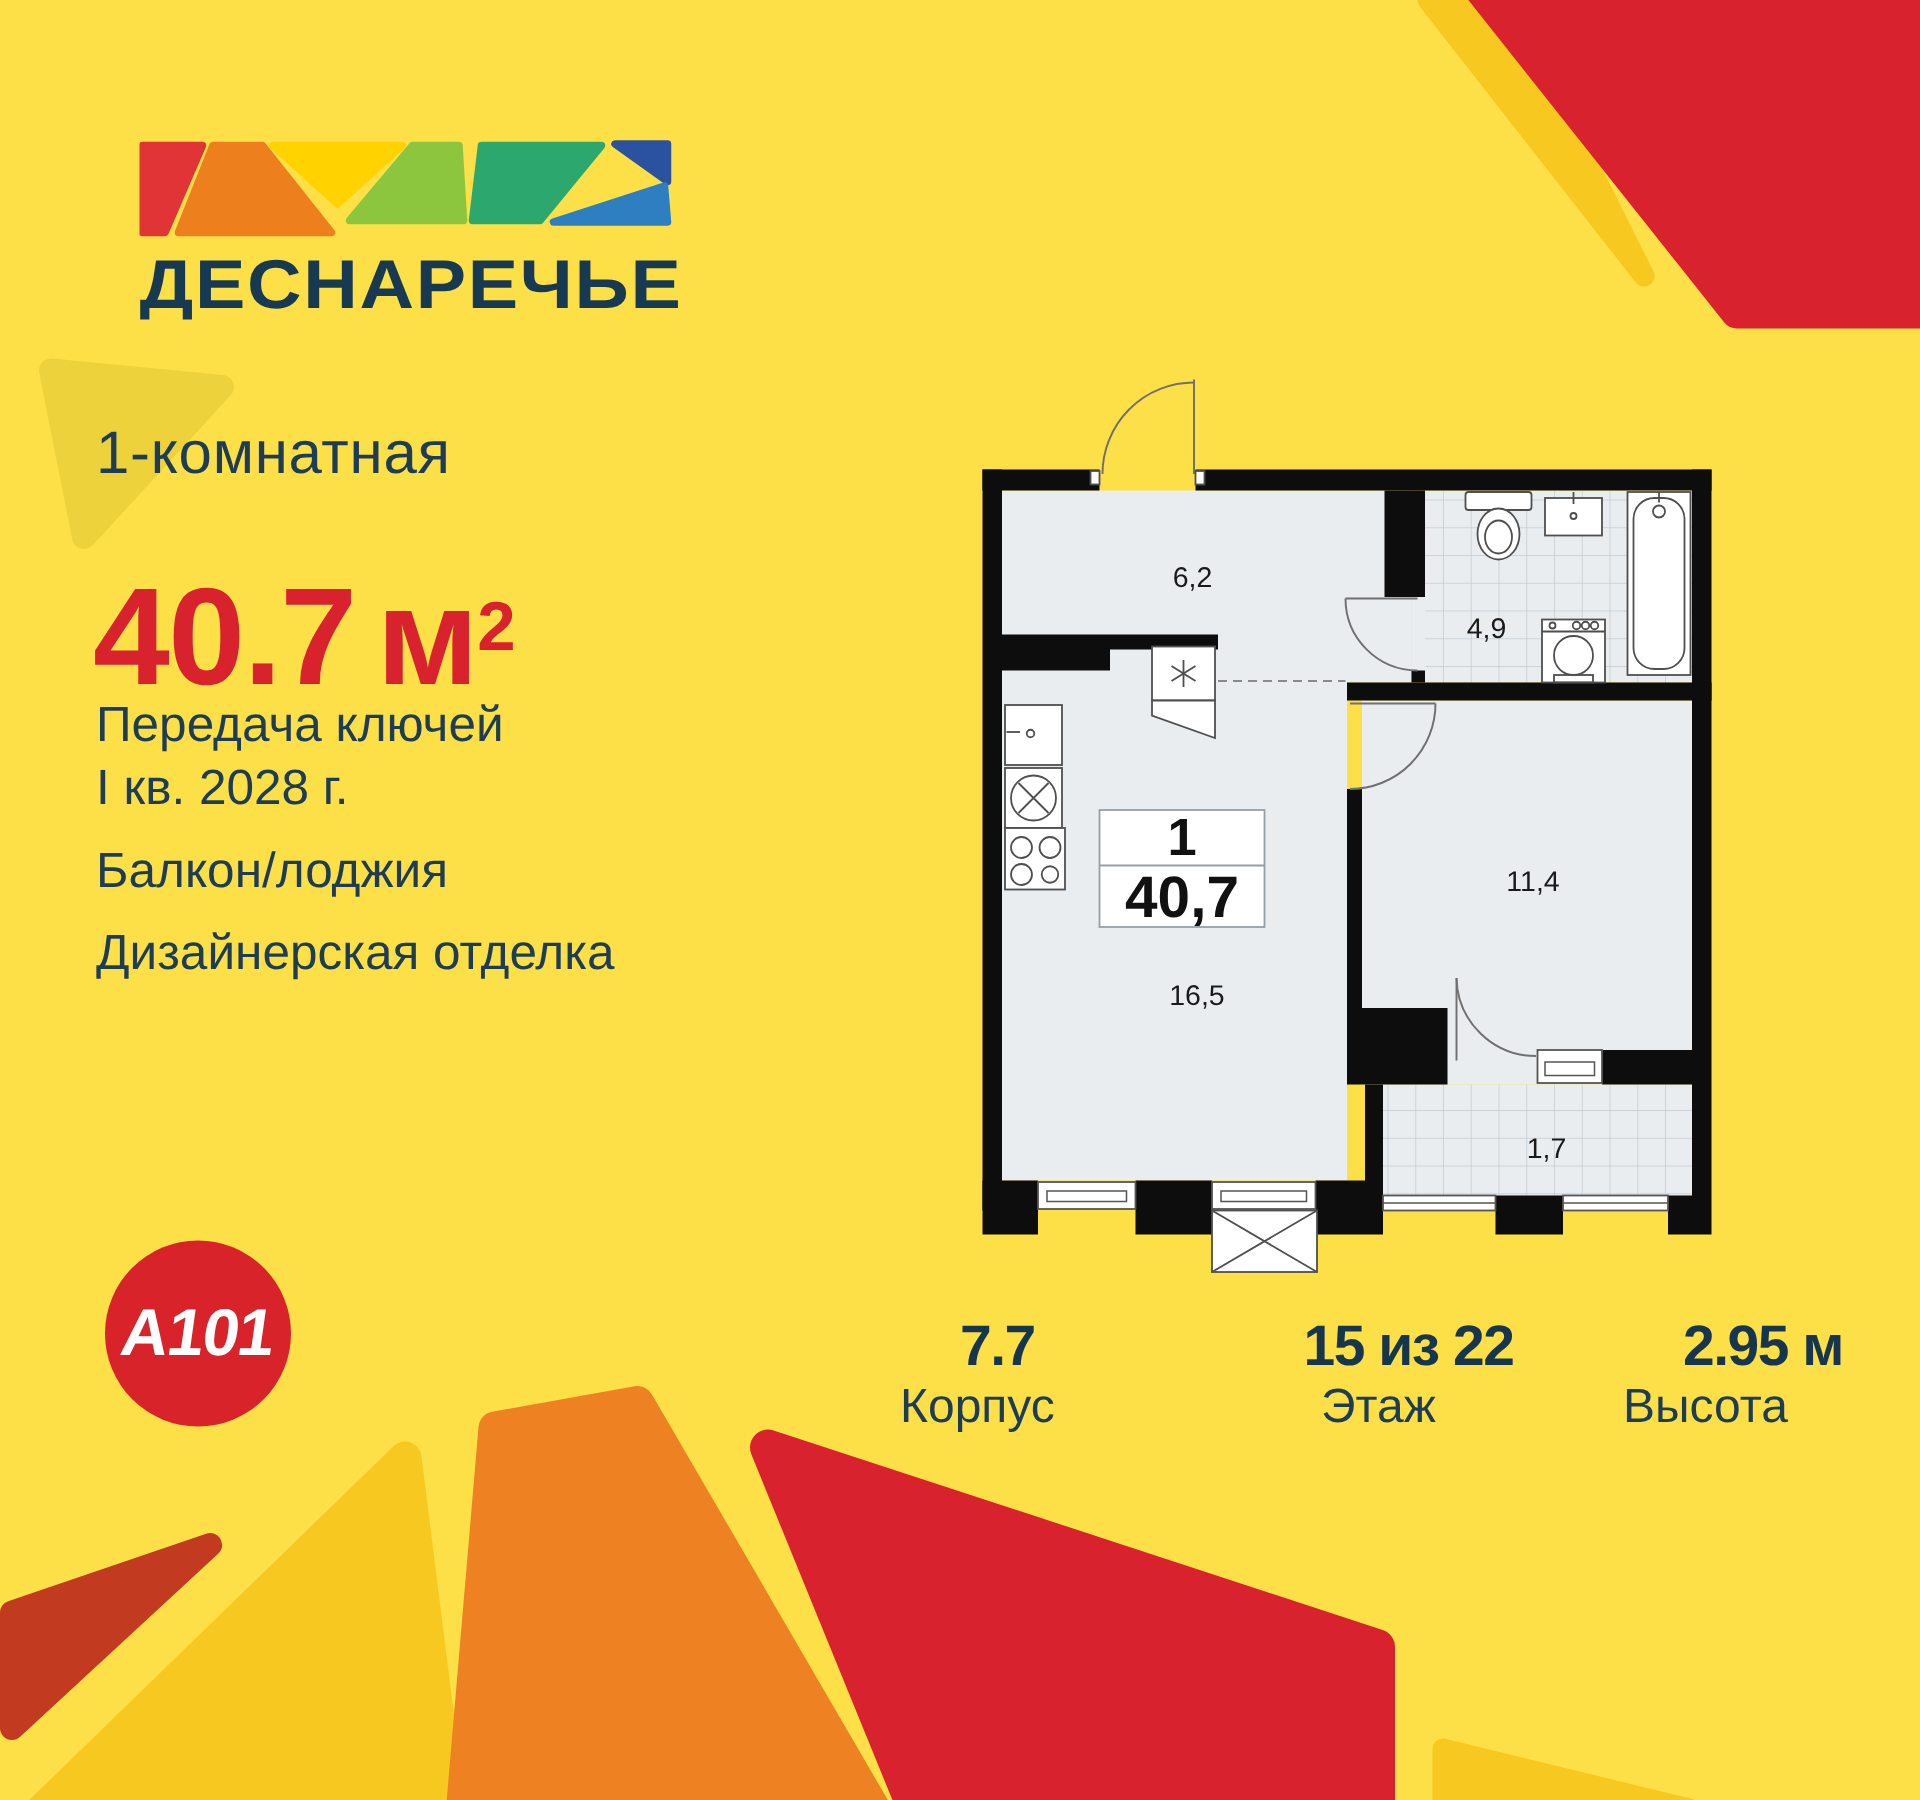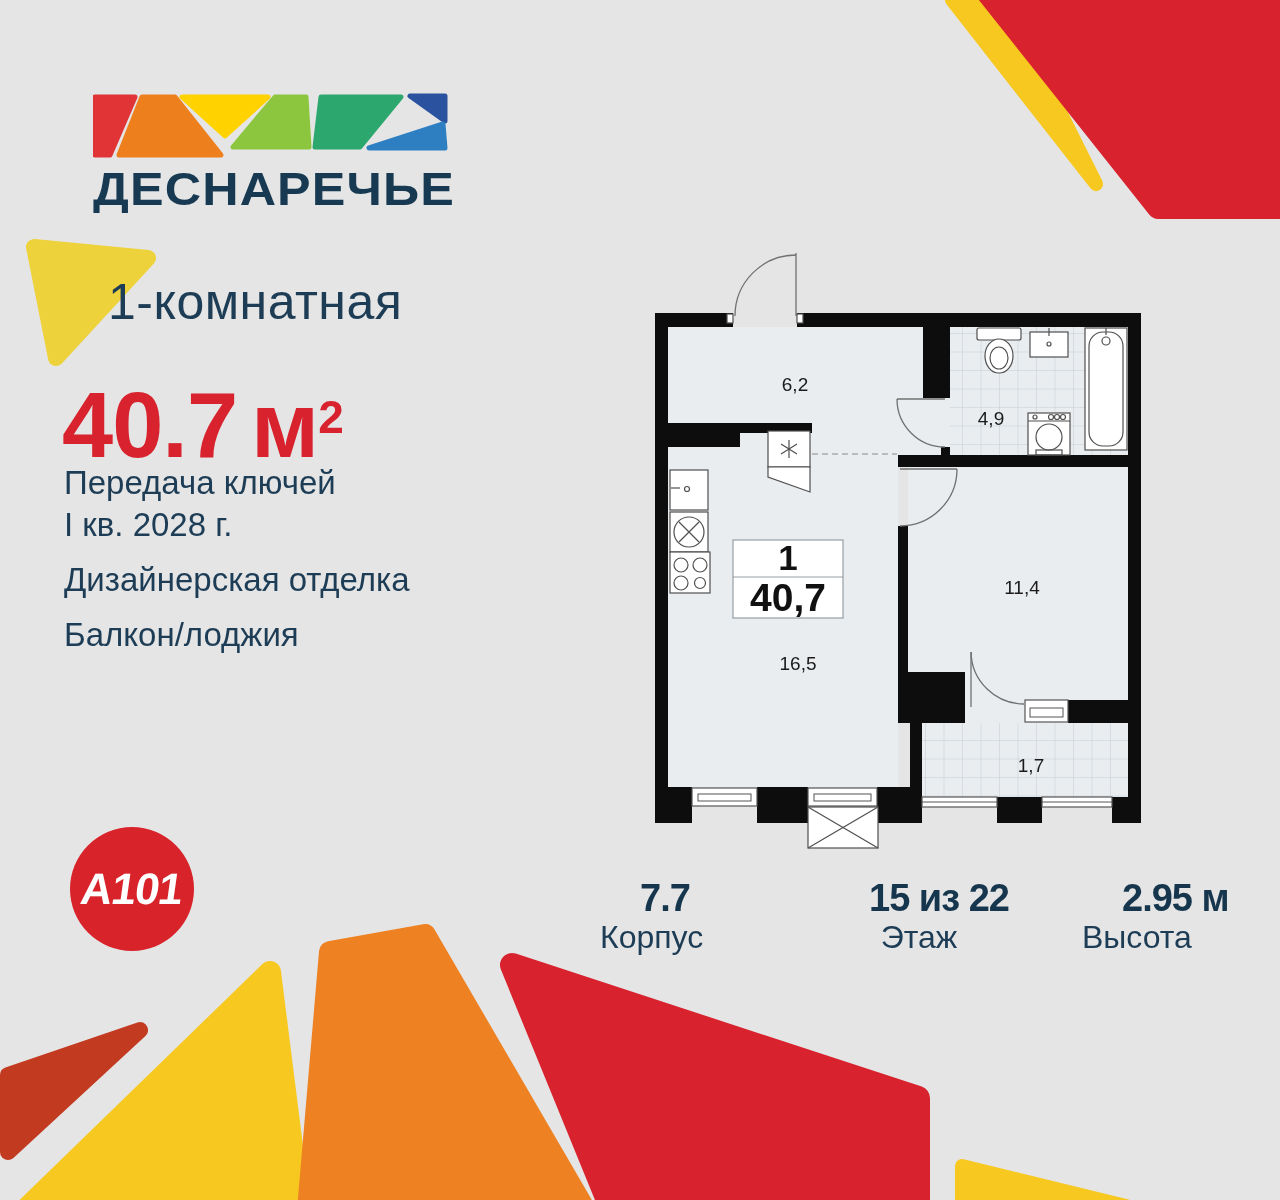--- a/index.html
+++ b/index.html
@@ -1,21 +1,21 @@
 <!DOCTYPE html>
 <html><head>
 <meta charset="utf-8">
 <style>
   html,body{margin:0;padding:0;background:#fff;}
-  #stage{position:relative;width:1280px;height:1200px;background:#e5e5e5;overflow:hidden;
+  #stage{position:relative;width:1280px;height:1200px;background:#fde047;overflow:hidden;
          font-family:"Liberation Sans",sans-serif;color:#1b3951;}
   #decor{position:absolute;left:0;top:0;z-index:0;}
   .abs{position:absolute;z-index:2;}
   #logo-svg{position:absolute;left:93px;top:88px;z-index:2;}
-  #title{left:64px;top:270px;font-size:50px;line-height:64px;color:#1d3c55;letter-spacing:0.5px;margin-left:44px;}
+  #title{left:64px;top:270px;font-size:40px;line-height:64px;color:#1d3c55;letter-spacing:0.5px;}
   #area{left:62px;top:338px;font-size:92px;line-height:110px;font-weight:bold;color:#d8232e;letter-spacing:-1px;margin-top:32px;}
   #area .unit{margin-left:14px;}
   #area sup{font-size:46px;vertical-align:top;position:relative;top:-8px;}
   #features{left:64px;top:462px;font-size:33px;line-height:42px;color:#1d3c55;}
   .feature{margin-bottom:13px;}
   #a101{left:70px;top:827px;width:124px;height:124px;border-radius:50%;background:#d8232a;
         display:flex;align-items:center;justify-content:center;}
   #a101 span{color:#fff;font-weight:bold;font-size:44px;transform:skewX(-8deg);letter-spacing:-1px;}
   .detail-col{position:absolute;top:878px;z-index:2;}
   .detail-value{font-size:38px;font-weight:bold;line-height:40px;color:#16364e;letter-spacing:-1px;margin-left:40px;}
@@ -70,24 +70,24 @@
 
   <div id="title" class="abs">1-комнатная</div>
   <div id="area" class="abs"><span>40.7</span><span class="unit">м</span><sup>2</sup></div>
 
   <div id="features" class="abs">
     <div class="feature">
       <div>Передача ключей</div>
       <div>I кв. 2028 г.</div>
     </div>
     <div class="feature">
-      <div>Дизайнерская отделка</div>
+      <div>Балкон/лоджия</div>
     </div>
     <div class="feature">
-      <div>Балкон/лоджия</div>
+      <div>Дизайнерская отделка</div>
     </div>
   </div>
 
   <svg id="plan-svg" width="545" height="620" viewBox="640 235 545 620">
     <defs>
       <pattern id="tile" width="18.5" height="18.5" patternUnits="userSpaceOnUse">
         <path d="M18.5 0 H0 V18.5" fill="none" stroke="#c2ccd4" stroke-width="1"></path>
       </pattern>
     </defs>
 

